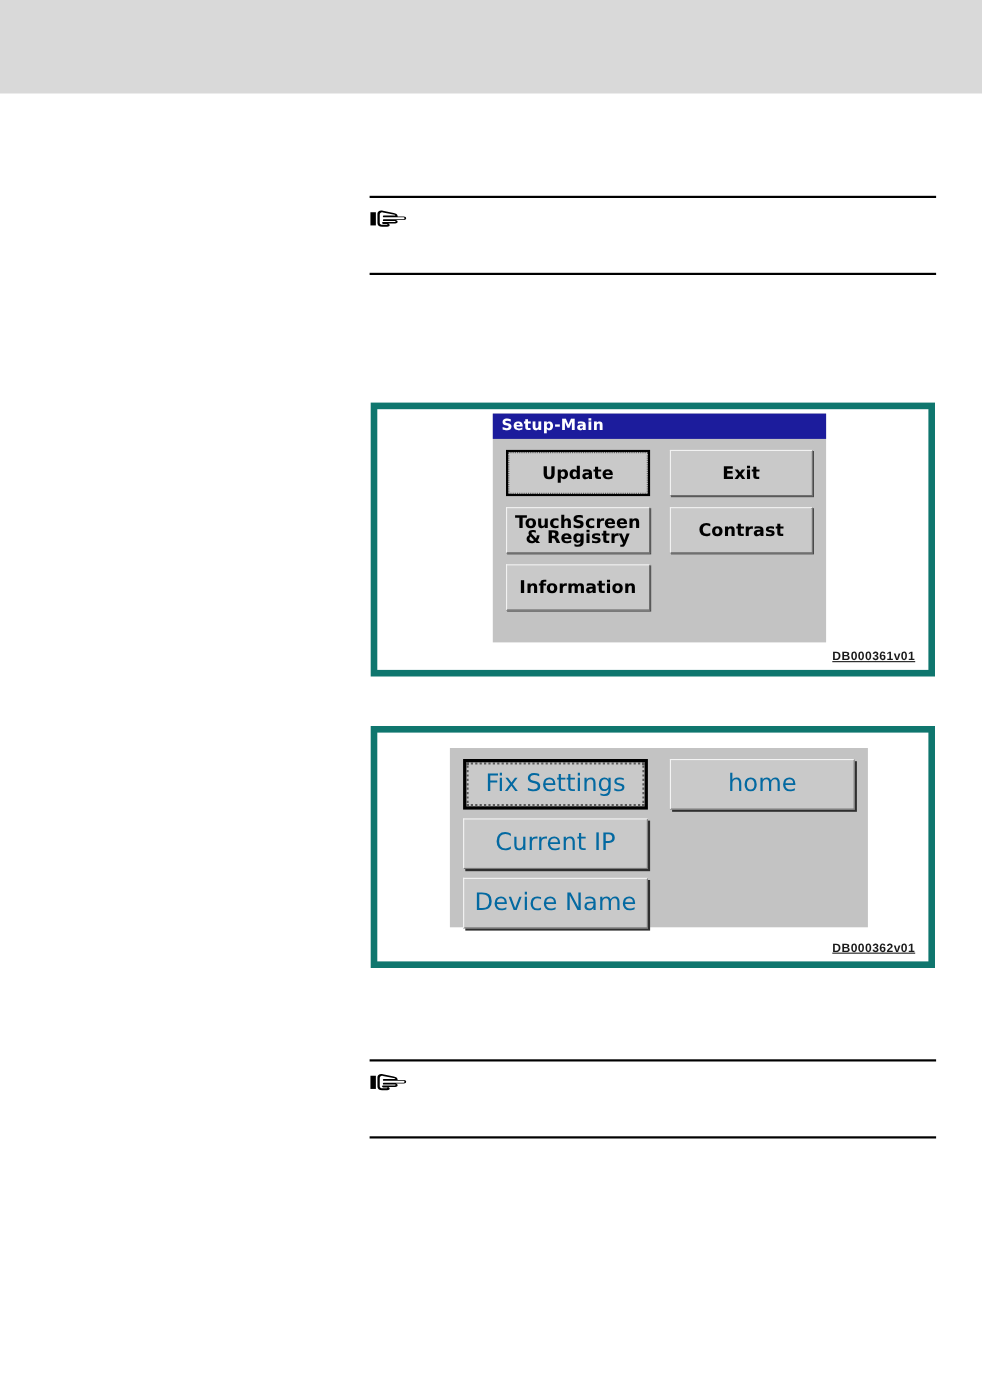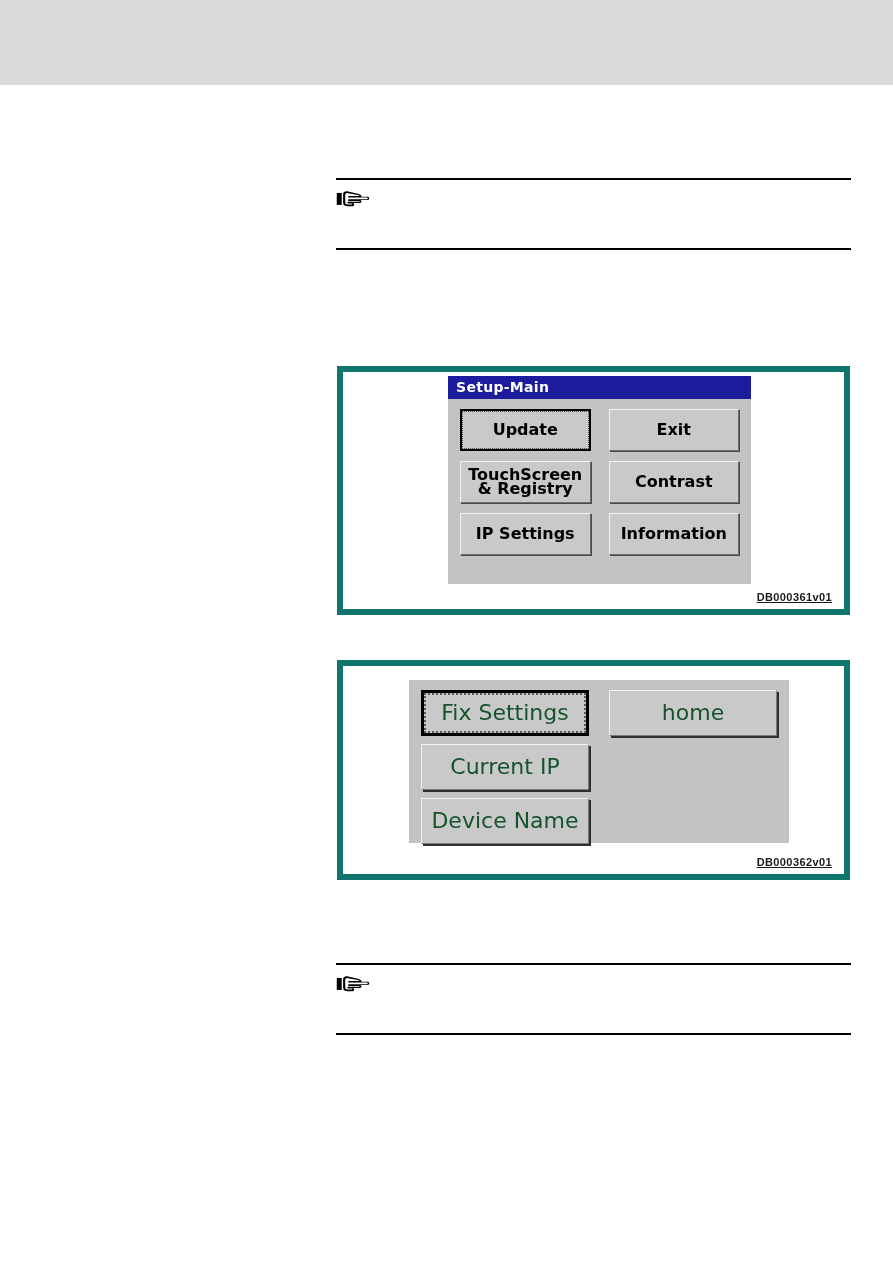--- a/index.html
+++ b/index.html
@@ -148,21 +148,21 @@
     padding: 10px 12px;
     box-sizing: border-box;
     height: 100%;
   }
   .dbtn2 {
     background: #c9c9c9;
     border: 1px solid #7a7a7a;
     border-top-color: #f4f4f4;
     border-left-color: #f4f4f4;
     box-shadow: 2px 2px 0 0 #2f2f2f;
-    color: #14532d;
+    color: #0369a1;
     font-family: "DejaVu Sans", sans-serif;
     font-size: 22px;
     line-height: 24px;
     display: flex;
     align-items: center;
     justify-content: center;
     text-align: center;
     height: 46px;
     box-sizing: border-box;
   }
@@ -228,23 +228,20 @@
         <span class="inner-focus">Exit</span>
       </div>
       <div class="dbtn">
         <span class="inner-focus">TouchScreen
 &amp; Registry</span>
       </div>
       <div class="dbtn">
         <span class="inner-focus">Contrast</span>
       </div>
       <div class="dbtn">
-        <span class="inner-focus">IP Settings</span>
-      </div>
-      <div class="dbtn">
         <span class="inner-focus">Information</span>
       </div>
     </div>
   </div>
 
   <span class="figure-caption">DB000361v01</span>
 </div>
 
 <div class="figure" style="left:337px; top:660px; width:513px; height:220px;">
 

